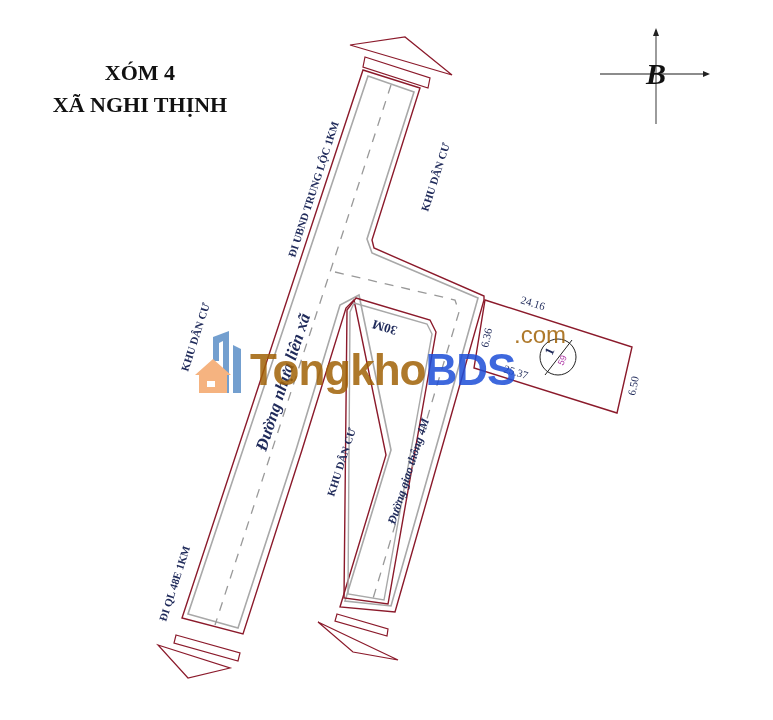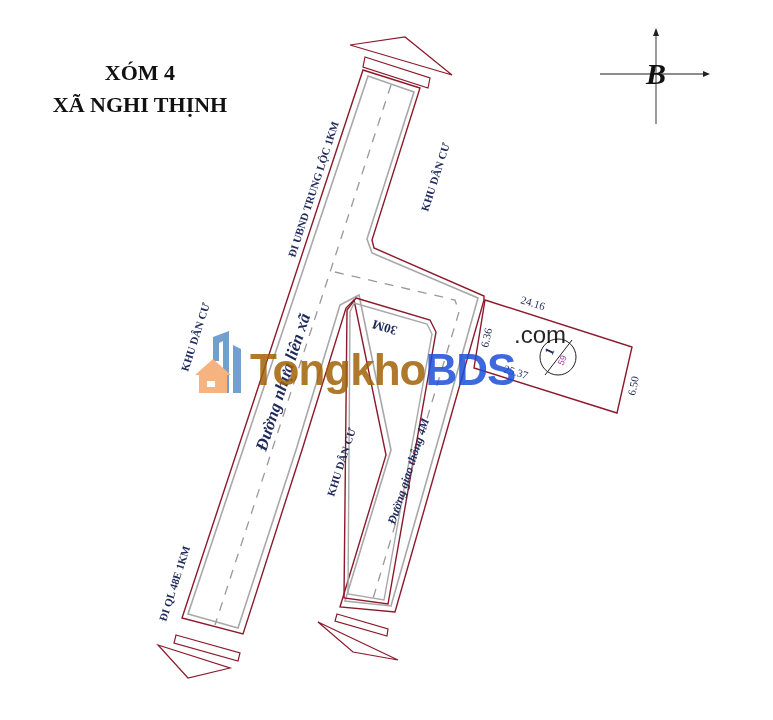--- a/index.html
+++ b/index.html
@@ -6,21 +6,21 @@
   body { width:773px; height:720px; position:relative; overflow:hidden; font-family:"Liberation Serif", serif; }
   .title { position:absolute; left:0; width:300px; text-align:center; font-weight:bold; color:#111; font-family:"Liberation Serif", serif; }
   .t1 { top:60px; font-size:22px; left:-10px; }
   .t2 { top:92px; font-size:22px; left:-10px; }
   svg.map { position:absolute; left:0; top:0; }
   .lbl { font-family:"Liberation Serif", serif; font-weight:bold; fill:#1f2a5a; }
   .dim { font-family:"Liberation Serif", serif; fill:#1f2a5a; font-size:11px; }
   .wm { position:absolute; left:195px; top:325px; height:70px; display:flex; align-items:flex-end; opacity:0.85; pointer-events:none; }
   .wm-tongkho { font-family:"Liberation Sans", sans-serif; font-size:44px; font-weight:bold; color:#a16207; letter-spacing:-1px; }
   .wm-bds { font-family:"Liberation Sans", sans-serif; font-size:44px; font-weight:bold; color:#1d4ed8; letter-spacing:-1px; }
-  .wm-com { position:absolute; left:319px; top:-4px; font-family:"Liberation Sans", sans-serif; font-size:24px; color:#000000; }
+  .wm-com { position:absolute; left:319px; top:-4px; font-family:"Liberation Sans", sans-serif; font-size:24px; color:#a16207; }
 </style>
 </head>
 <body>
 
 <div class="title t1">XÓM 4</div>
 <div class="title t2">XÃ NGHI THỊNH</div>
 
 <svg class="map" width="773" height="720" viewBox="0 0 773 720">
 
   <g>

